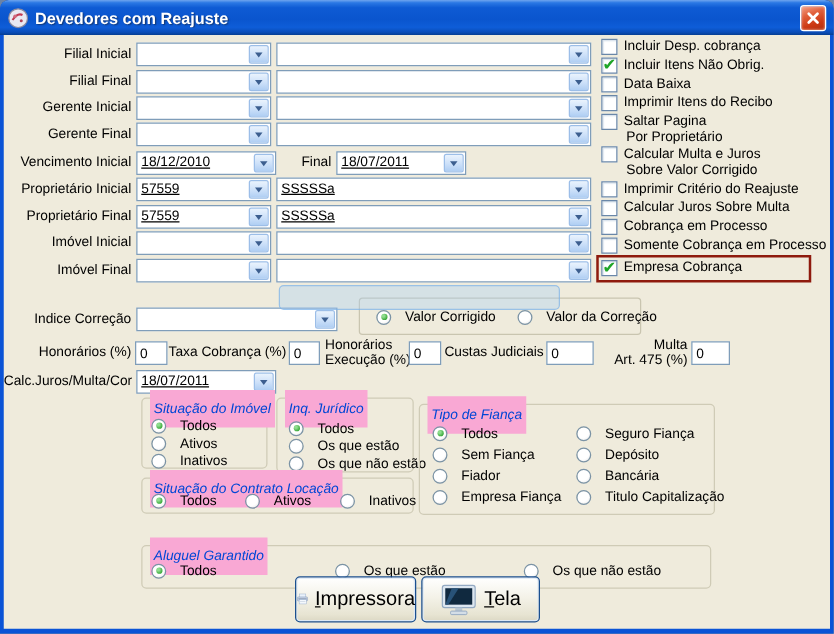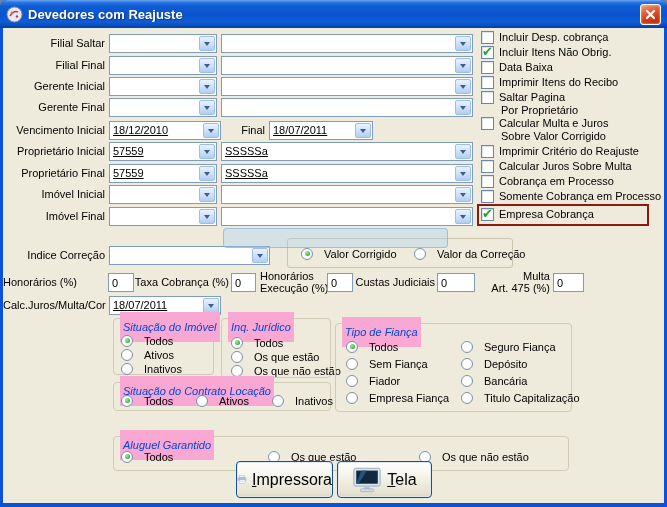--- a/index.html
+++ b/index.html
@@ -71,21 +71,21 @@
     <div class="title-text">Devedores com Reajuste</div>
     <div class="close-btn">
       <svg width="13" height="13" viewBox="0 0 13 13">
         <path d="M3 3 L10 10 M10 3 L3 10" stroke="#FFFFFF" stroke-width="2.2" stroke-linecap="round"></path>
       </svg>
     </div>
   </div>
 
   <div class="body">
 
-    <div class="lbl" style="top:6px">Filial Saltar</div>
+    <div class="lbl" style="top:6px">Filial Inicial</div>
     <div class="combo" style="left:106px;top:6px;width:108px">
       <span class="cval"></span>
       <span class="dbtn"></span>
       </div>
     <div class="combo" style="left:218px;top:6px;width:252px">
       <span class="cval"></span>
       <span class="dbtn"></span>
       </div>
 
     <div class="lbl" style="top:28px">Filial Final</div>
@@ -227,21 +227,21 @@
       <div class="ritem" style="left:13px;top:8px">
         <span class="rdot on"></span>
         <span class="rlbl">Valor Corrigido</span>
         </div>
       <div class="ritem" style="left:126px;top:8px">
         <span class="rdot"></span>
         <span class="rlbl">Valor da Correção</span>
         </div>
     </div>
 
-    <div class="flabel" style="left:0;width:102px;top:245px;line-height:19px;text-align:left">Honorários (%)</div>
+    <div class="flabel" style="left:0;width:102px;top:245px;line-height:19px;text-align:right">Honorários (%)</div>
     <input class="tinput" style="left: 105px; top: 245px; width: 26px;" value="0">
     <div class="flabel" style="left:130px;width:96px;top:245px;line-height:19px;text-align:right">Taxa Cobrança (%)</div>
     <input class="tinput" style="left: 228px; top: 245px; width: 25px;" value="0">
     <div class="flabel" style="left:257px;top:242px;line-height:12px">
       <span>Honorários</span><br><span>Execução (%)</span></div>
     <input class="tinput" style="left: 324px; top: 245px; width: 26px;" value="0">
     <div class="flabel" style="left:352px;width:80px;top:245px;line-height:19px;text-align:right">Custas Judiciais</div>
     <input class="tinput" style="left: 434px; top: 245px; width: 38px;" value="0">
     <div class="flabel" style="left:488px;width:59px;top:242px;line-height:12px;text-align:right">
       <span>Multa</span><br><span>Art. 475 (%)</span></div>

